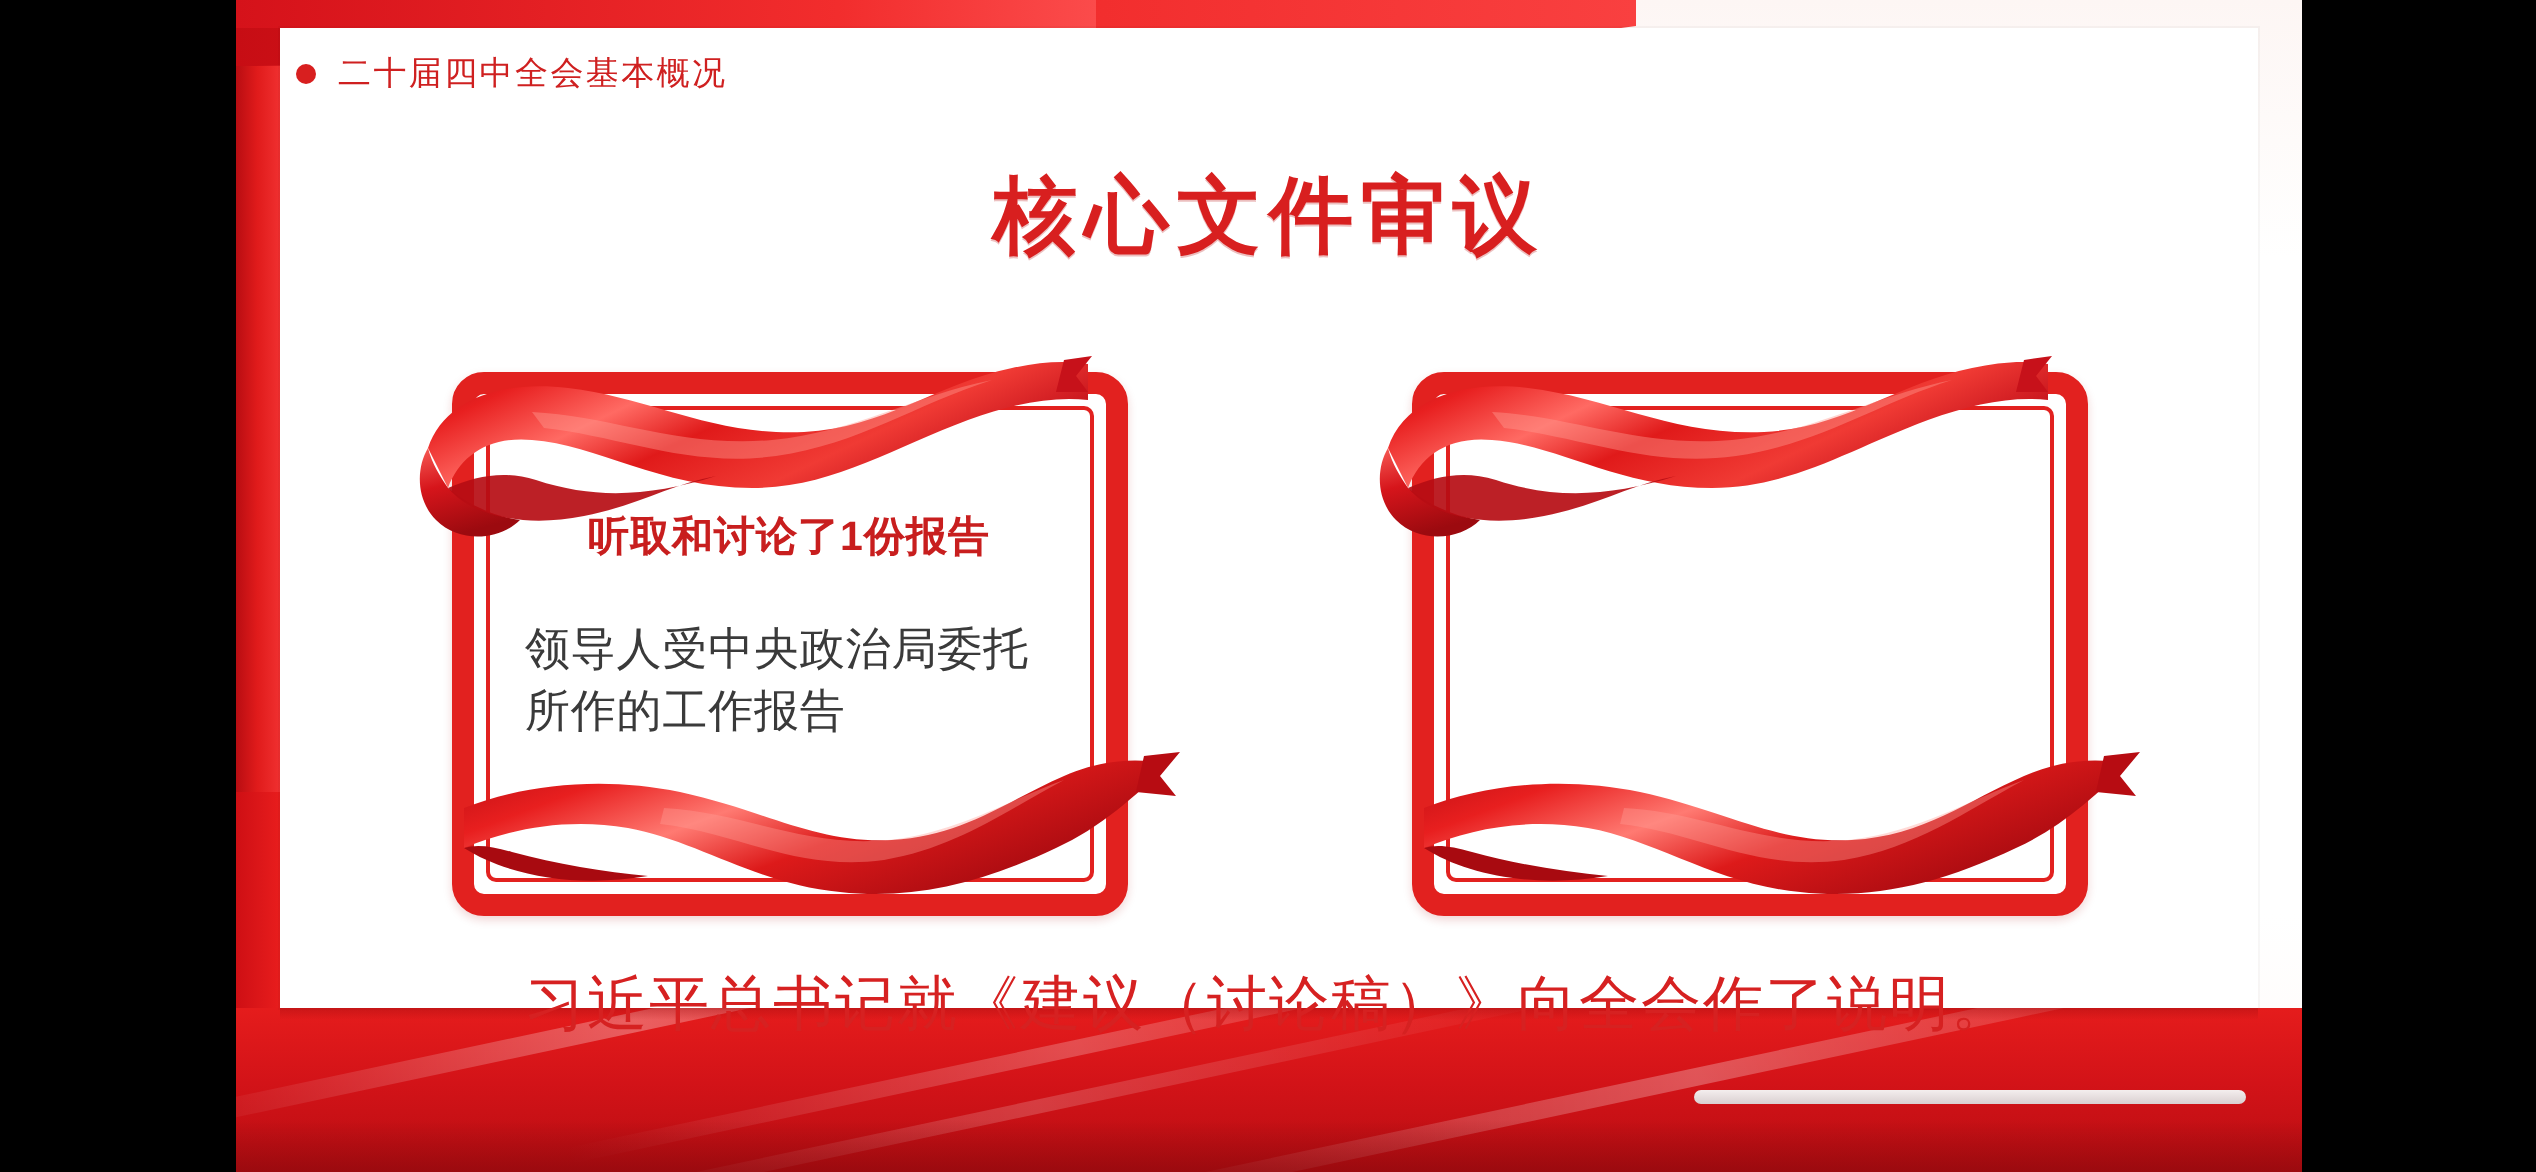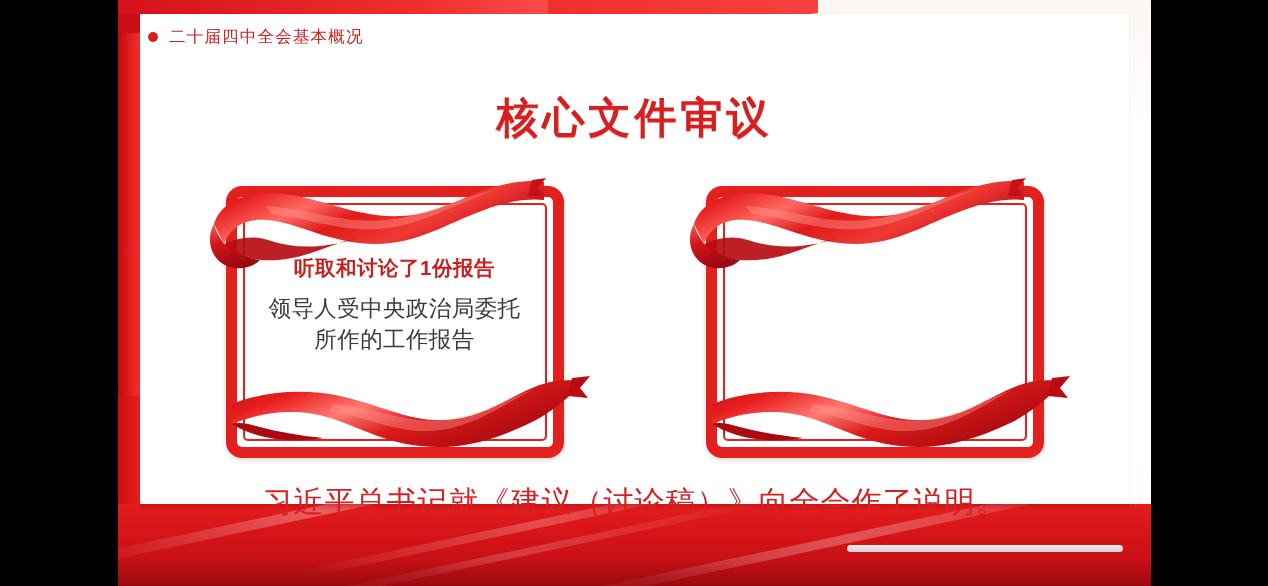--- a/index.html
+++ b/index.html
@@ -99,21 +99,21 @@
   .eyebrow .dot{
     width:10px; height:10px; border-radius:50%;
     background:#d81f1f; flex:none;
   }
   .eyebrow .txt{
     font-size:16.5px; color:#cf2020; letter-spacing:1.2px; font-weight:400;
   }
 
   
   .title{
-    position:absolute; left:0; right:0; top:90px; text-align:center; z-index:10;
+    position:absolute; left:0; right:0; top:80px; text-align:center; z-index:10;
     font-size:42px; font-weight:bold; color:#d81f1f;
     letter-spacing:4px;
     text-shadow:0 1px 0 rgba(180,0,0,.25);
   }
 
   
   .cards{
     position:absolute; left:0; right:0; top:172px; height:300px; z-index:11;
     display:flex; justify-content:center; gap:110px;
   }
@@ -136,22 +136,22 @@
   .card-text{
     position:absolute; left:40px; top:60px; width:290px; height:198px;
     display:flex; flex-direction:column; align-items:center; justify-content:flex-start;
     z-index:14;
   }
   .card-head{
     font-size:20.5px; font-weight:bold; color:#c81e1e;
     letter-spacing:.5px; white-space:nowrap; margin-top:22px;
   }
   .card-body{
-    margin-top:12px; font-size:22.5px; color:#3a3a3a; line-height:1.36;
-    text-align:center; width:264px; letter-spacing:.4px;
+    margin-top:28px; font-size:22.5px; color:#3a3a3a; line-height:1.36;
+    width:264px; letter-spacing:.4px;
   }
   
   .silk{ position:absolute; z-index:16; pointer-events:none; }
   .silk-tl{ left:-4px; top:-6px; width:340px; height:120px; }
   .silk-br{ left:22px; top:182px; width:360px; height:120px; }
 
   
   .caption{
     position:absolute; left:0; right:0; top:482px; text-align:center; z-index:12;
     font-size:30px; font-weight:normal; color:#d62121; letter-spacing:1px;

